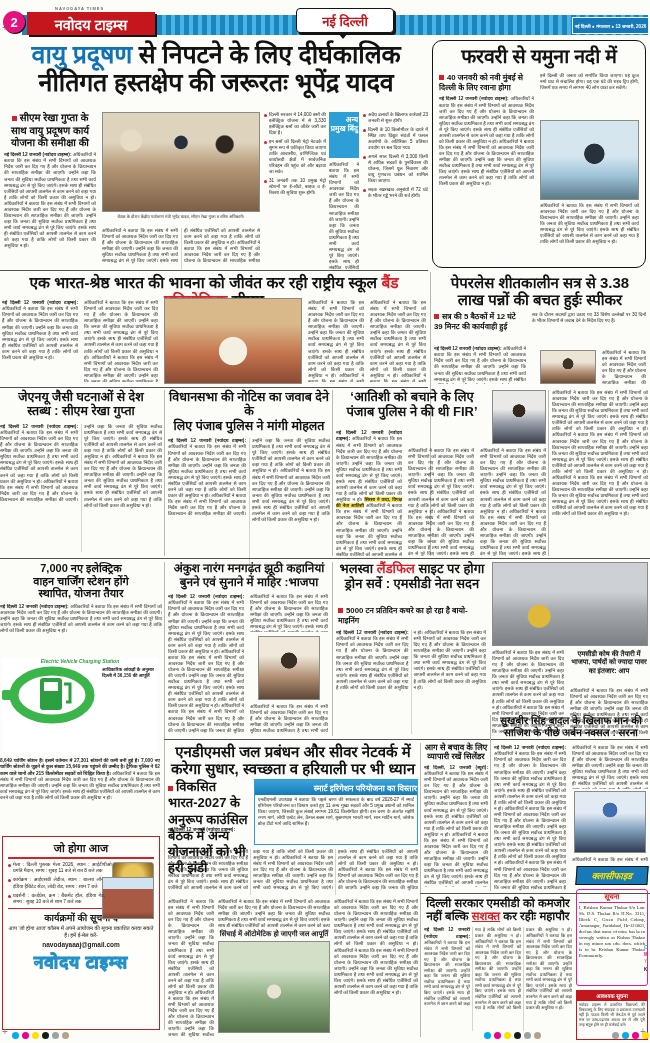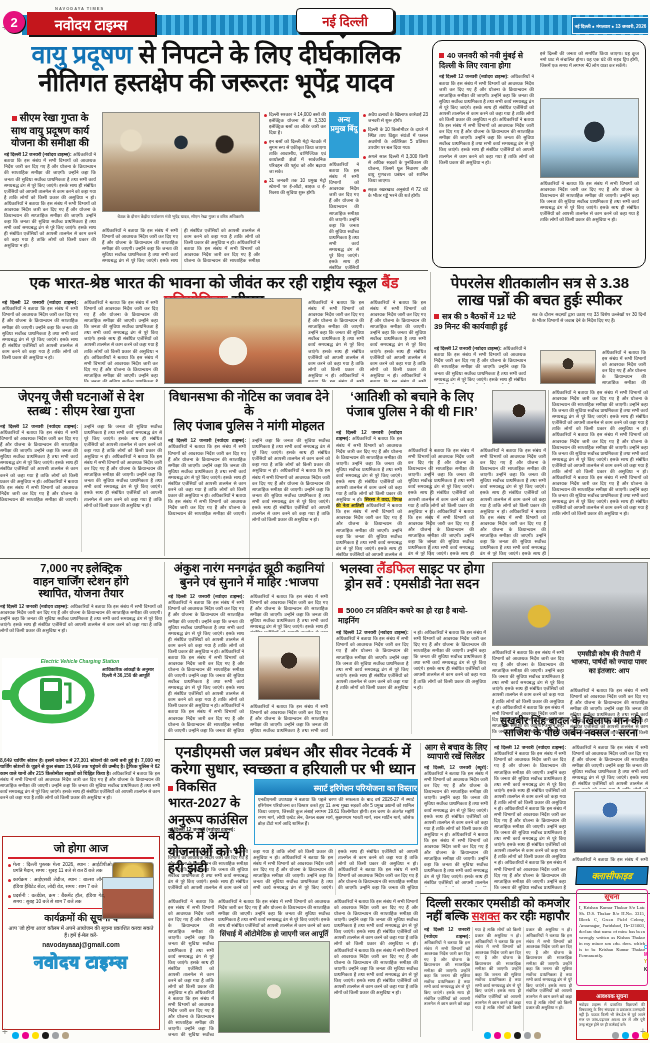--- a/index.html
+++ b/index.html
@@ -71,35 +71,36 @@
       <b>नई दिल्ली 12 जनवरी (नवोदय टाइम्स):</b> <span>अधिकारियों ने बताया कि इस संबंध में सभी विभागों को आवश्यक निर्देश जारी कर दिए गए हैं और योजना के क्रियान्वयन की साप्ताहिक समीक्षा की जाएगी। उन्होंने कहा कि जनता की सुविधा सर्वोच्च प्राथमिकता है तथा सभी कार्य समयबद्ध ढंग से पूरे किए जाएंगे। इसके साथ ही संबंधित एजेंसियों को आपसी तालमेल से काम करने को कहा गया है ताकि लोगों को किसी प्रकार की असुविधा न हो। अधिकारियों ने बताया कि इस संबंध में सभी विभागों को आवश्यक निर्देश जारी कर दिए गए हैं और योजना के क्रियान्वयन की साप्ताहिक समीक्षा की जाएगी। उन्होंने कहा कि जनता की सुविधा सर्वोच्च प्राथमिकता है तथा सभी कार्य समयबद्ध ढंग से पूरे किए जाएंगे। इसके साथ ही संबंधित एजेंसियों को आपसी तालमेल से काम करने को कहा गया है ताकि लोगों को किसी प्रकार की असुविधा न हो।</span>
     </div>
     <div class="abs photo ph-meeting" style="left:98px;top:72px;width:158px;height:100px;"></div>
     <div class="abs cap" style="left:98px;top:174px;width:158px;">बैठक के दौरान केंद्रीय पर्यावरण मंत्री भूपेंद्र यादव, सीएम रेखा गुप्ता व वरिष्ठ अधिकारी।</div>
     <div class="abs body c2" style="left:98px;top:188px;width:158px;height:42px;">अधिकारियों ने बताया कि इस संबंध में सभी विभागों को आवश्यक निर्देश जारी कर दिए गए हैं और योजना के क्रियान्वयन की साप्ताहिक समीक्षा की जाएगी। उन्होंने कहा कि जनता की सुविधा सर्वोच्च प्राथमिकता है तथा सभी कार्य समयबद्ध ढंग से पूरे किए जाएंगे। इसके साथ ही संबंधित एजेंसियों को आपसी तालमेल से काम करने को कहा गया है ताकि लोगों को किसी प्रकार की असुविधा न हो। अधिकारियों ने बताया कि इस संबंध में सभी विभागों को आवश्यक निर्देश जारी कर दिए गए हैं और योजना के क्रियान्वयन की साप्ताहिक समीक्षा की जाएगी। उन्होंने कहा कि जनता की सुविधा सर्वोच्च प्राथमिकता है तथा सभी कार्य समयबद्ध ढंग से पूरे किए जाएंगे। इसके साथ ही संबंधित एजेंसियों को आपसी तालमेल से काम करने को कहा गया है ताकि लोगों को किसी प्रकार की असुविधा न हो।</div>
     <div class="abs" style="left:260px;top:72px;width:62px;height:158px;overflow:hidden;">
       <div class="pt"><span class="dot"></span><span>दिल्ली सरकार ने 14,000 बसों की इलेक्ट्रिक योजना में से 3,330 इलेक्ट्रिक बसों का ऑर्डर जारी कर दिया है।</span></div>
       <div class="pt"><span class="dot"></span><span>इन बसों को दिल्ली मेट्रो नेटवर्क में सुगम रूप से एकीकृत किया जाएगा ताकि आवासीय, वाणिज्यिक एवं कार्यालयी क्षेत्रों में सार्वजनिक परिवहन की पहुंच को और बढ़ाया जा सके।</span></div>
       <div class="pt"><span class="dot"></span><span>31 जनवरी तक 10 प्रमुख मेट्रो स्टेशनों पर ई-ऑटो, बाइक व ई-रिक्शा की सुविधा शुरू होगी।</span></div>
     </div>
-    <div class="abs" style="left:325px;top:72px;width:30px;height:46px;background:#2e9fd6;color:#fff;font-weight:800;font-size:7.5px;text-align:center;line-height:1.2;padding:3px 1px;box-sizing:border-box;">अन्य प्रमुख बिंदु</div>
+    <div class="abs" style="left:325px;top:72px;width:30px;height:46px;background:#2e9fd6;color:#fff;font-weight:800;font-size:7.5px;text-align:right;line-height:1.2;padding:3px 1px;box-sizing:border-box;">अन्य प्रमुख बिंदु</div>
     <div class="abs" style="left:359px;top:72px;width:65px;height:158px;overflow:hidden;">
       <div class="pt"><span class="dot"></span><span>अवैध ढलावों के खिलाफ कार्रवाई 23 जनवरी से शुरू होगी।</span></div>
       <div class="pt"><span class="dot"></span><span>दिल्ली के 10 किलोमीटर के दायरे में स्थित ताप विद्युत संयंत्रों में फसल अवशेषों के अतिरिक्त 5 प्रतिशत उपयोग पर बल दिया गया।</span></div>
       <div class="pt"><span class="dot"></span><span>अगले साल दिल्ली में 3,300 किमी से अधिक सड़कों के पुनर्विकास की योजना, जिसमें धूल निवारण और वायु गुणवत्ता प्रबंधन को शामिल किया जाएगा।</span></div>
       <div class="pt"><span class="dot"></span><span>सड़क रखरखाव अनुबंधों में 72 घंटे के भीतर गड्ढे भरने की शर्त होगी।</span></div>
     </div>
     <div class="abs" style="left:325px;top:122px;width:30px;height:108px;overflow:hidden;">
       <div class="body">अधिकारियों ने बताया कि इस संबंध में सभी विभागों को आवश्यक निर्देश जारी कर दिए गए हैं और योजना के क्रियान्वयन की साप्ताहिक समीक्षा की जाएगी। उन्होंने कहा कि जनता की सुविधा सर्वोच्च प्राथमिकता है तथा सभी कार्य समयबद्ध ढंग से पूरे किए जाएंगे। इसके साथ ही संबंधित एजेंसियों को आपसी तालमेल से काम करने को कहा गया है ताकि लोगों को किसी प्रकार की असुविधा न हो।</div>
     </div>
   </div>
   <div class="hr" style="left:0;top:270px;width:428px;"></div>
 
   <div class="abs" style="left:432px;top:40px;width:214px;height:228px;border:1.6px solid #141414;border-radius:10px;box-sizing:border-box;padding:5px 6px;">
     <div class="hl" style="font-size:19.5px;">
+      <div>फरवरी से यमुना नदी में</div>
     </div>
     <div style="display:flex;gap:6px;margin-top:5px;">
       <div style="width:96px;">
         <div class="sub" style="font-size:7.8px;"><span class="sq"></span><span>40 जनवरी को नवी मुंबई से दिल्ली के लिए रवाना होगा</span></div>
         <div class="body" style="height:138px;margin-top:4px;">
           <b>नई दिल्ली 12 जनवरी (नवोदय टाइम्स):</b> <span>अधिकारियों ने बताया कि इस संबंध में सभी विभागों को आवश्यक निर्देश जारी कर दिए गए हैं और योजना के क्रियान्वयन की साप्ताहिक समीक्षा की जाएगी। उन्होंने कहा कि जनता की सुविधा सर्वोच्च प्राथमिकता है तथा सभी कार्य समयबद्ध ढंग से पूरे किए जाएंगे। इसके साथ ही संबंधित एजेंसियों को आपसी तालमेल से काम करने को कहा गया है ताकि लोगों को किसी प्रकार की असुविधा न हो। अधिकारियों ने बताया कि इस संबंध में सभी विभागों को आवश्यक निर्देश जारी कर दिए गए हैं और योजना के क्रियान्वयन की साप्ताहिक समीक्षा की जाएगी। उन्होंने कहा कि जनता की सुविधा सर्वोच्च प्राथमिकता है तथा सभी कार्य समयबद्ध ढंग से पूरे किए जाएंगे। इसके साथ ही संबंधित एजेंसियों को आपसी तालमेल से काम करने को कहा गया है ताकि लोगों को किसी प्रकार की असुविधा न हो।</span>
         </div>
       </div>
       <div style="width:100px;">
         <div class="body" style="height:44px;">इसे दिल्ली की जनता को समर्पित किया जाएगा। यह क्रूज नमो घाट से संचालित होगा। यह एक घंटे की राइड ट्रिप होगी, जिसमें एक समय में लगभग 40 लोग यात्रा कर सकेंगे।</div>

